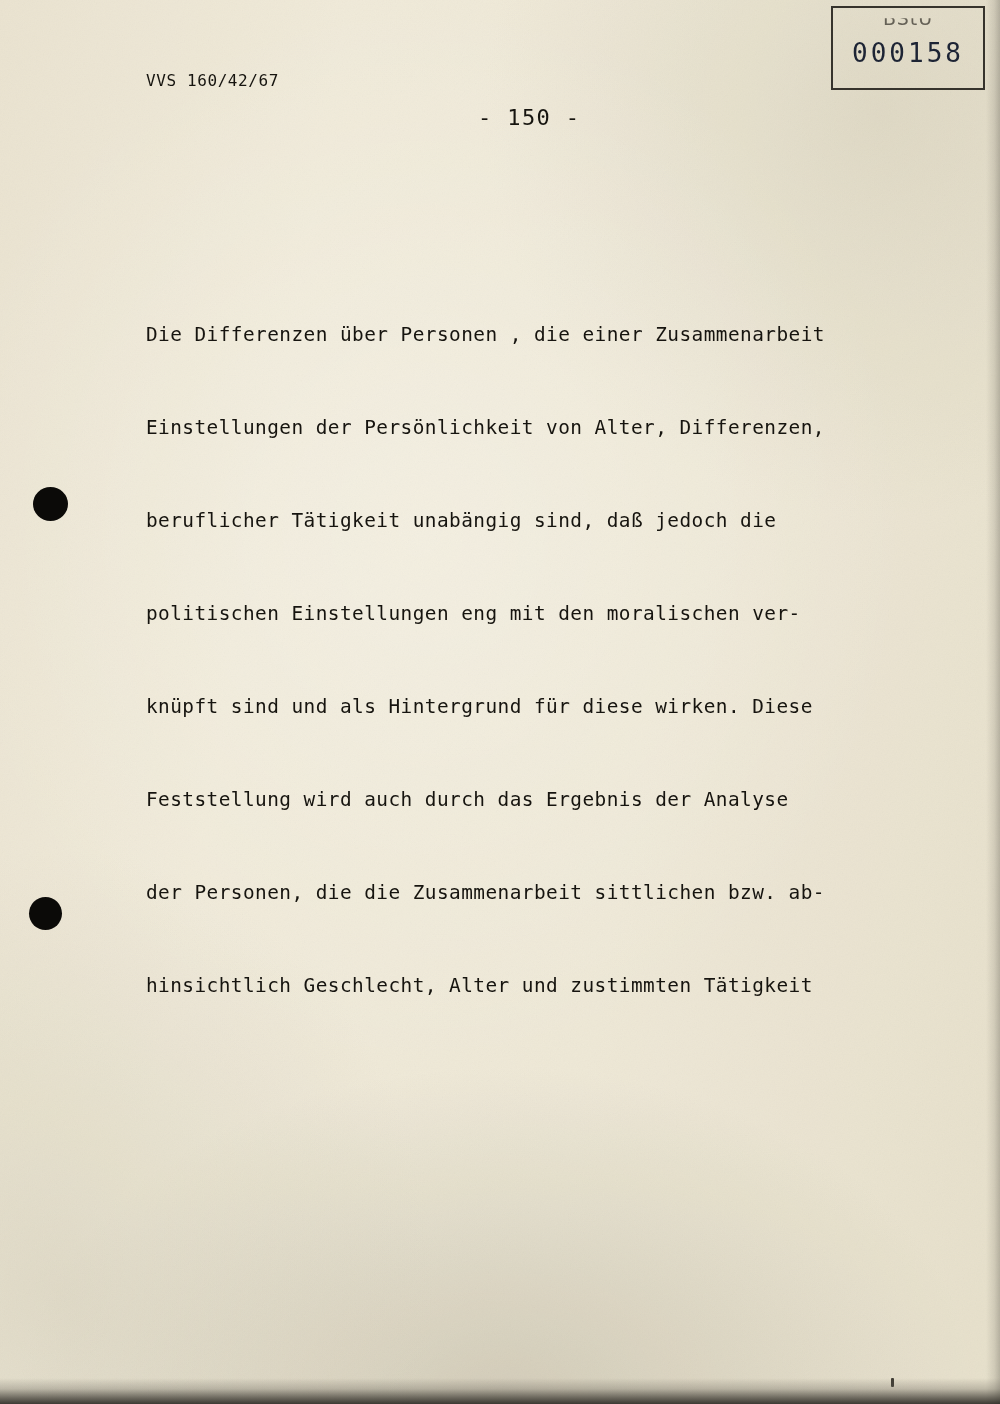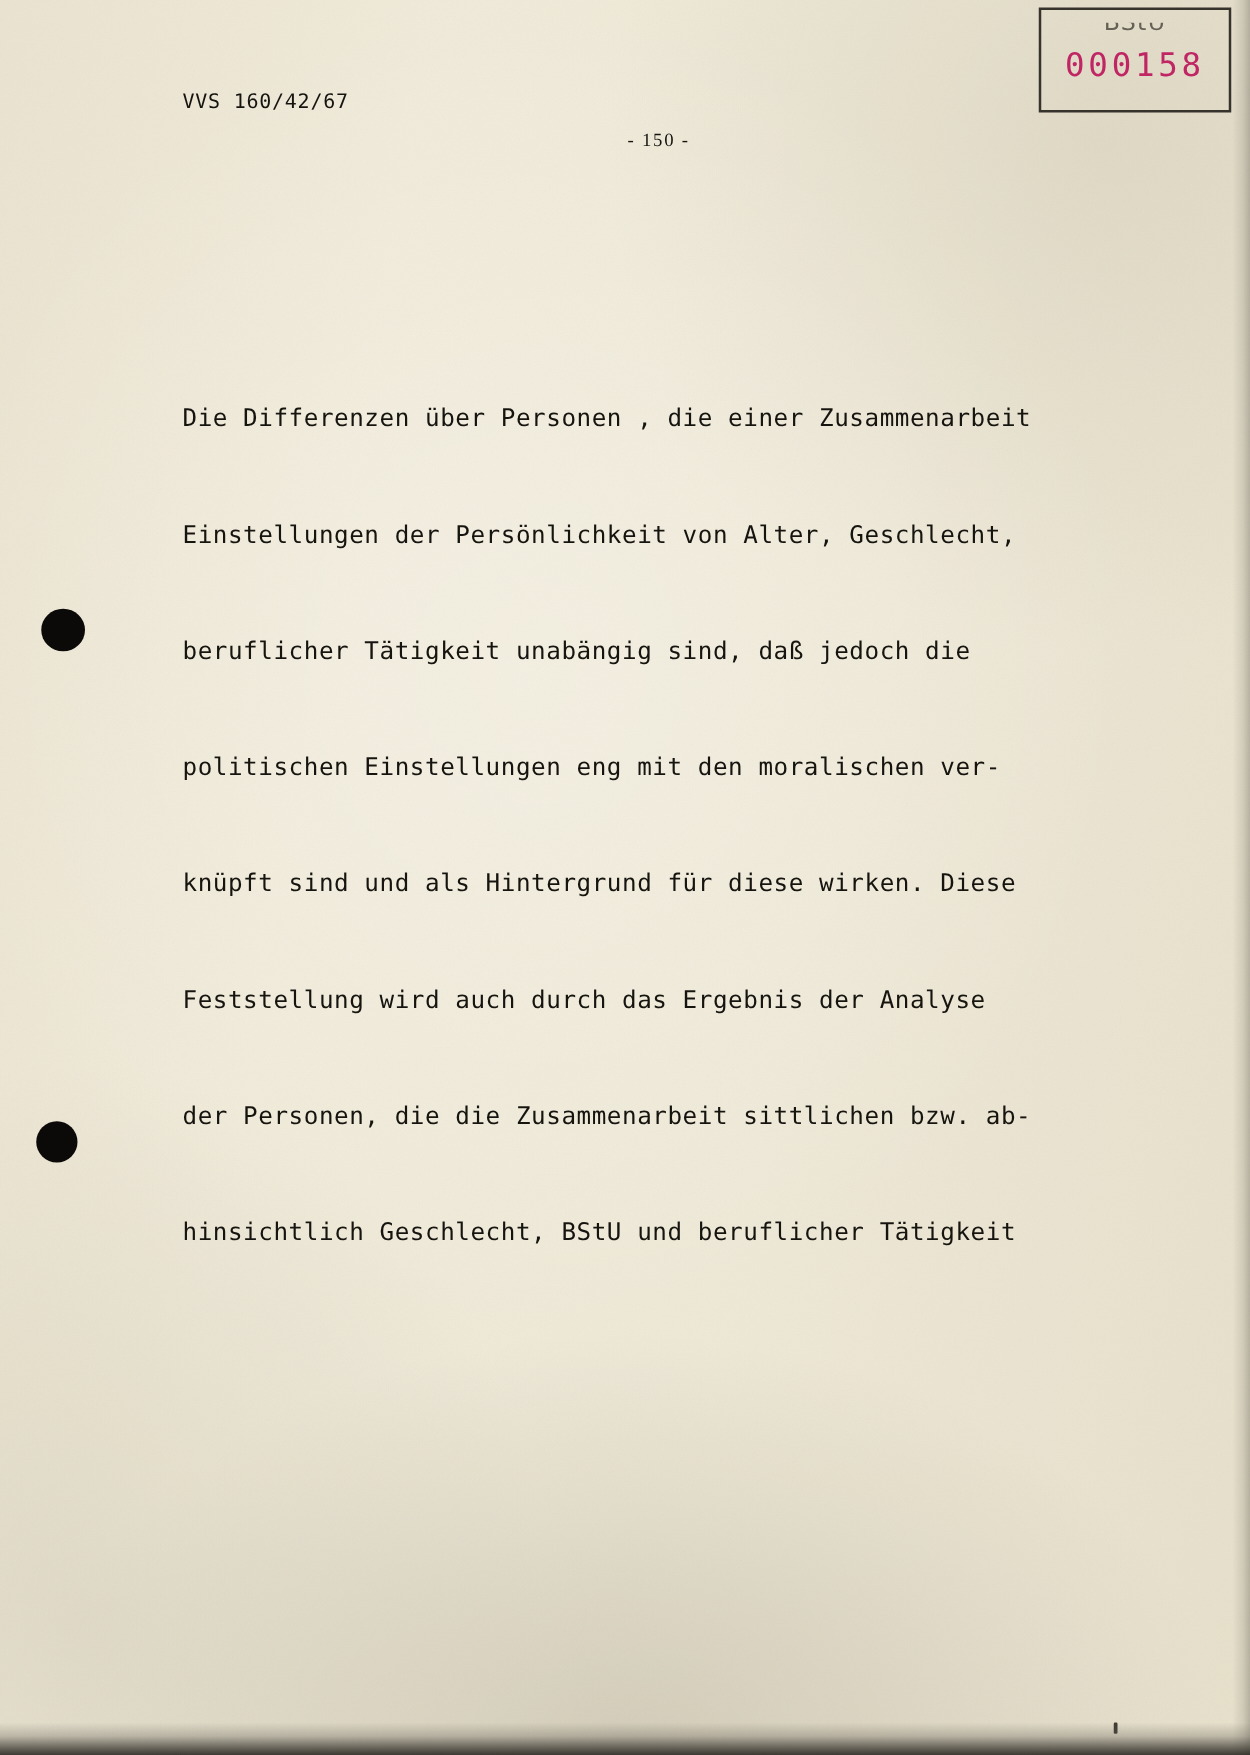--- a/index.html
+++ b/index.html
@@ -81,39 +81,38 @@
     font-family: "DejaVu Sans", "Liberation Sans", sans-serif;
     
     clip-path: inset(42% 0 0 0);
     height: 22px;
   }
   #stamp-box .stamp-number {
     display: block;
     margin-top: 7px;
     font-size: 26px;
     letter-spacing: 3px;
-    color: #be185d;
+    color: #0f172a;
     font-family: "DejaVu Sans Mono", "Liberation Mono", monospace;
   }
 
   
   #doc-ref {
     position: absolute;
     left: 146px;
     top: 71px;
     font-size: 16px;
     letter-spacing: 0.6px;
   }
   #page-number {
     position: absolute;
-    left: 502px;
+    left: 478px;
     top: 105px;
-    font-size: 15px;
+    font-size: 22px;
     letter-spacing: 1.4px;
-    font-family: Liberation Serif, serif;
   }
 
   
   .punch-hole {
     position: absolute;
     border-radius: 50%;
     background: #0b0a08;
   }
   #punch-hole-top   { left: 33px; top: 487px; width: 35px; height: 34px; }
   #punch-hole-bottom{ left: 29px; top: 897px; width: 33px; height: 33px; }
@@ -177,27 +176,27 @@
   <div id="doc-ref">VVS 160/42/67</div>
   <div id="page-number">- 150 -</div>
 
   <div class="punch-hole" id="punch-hole-top"></div>
   <div class="punch-hole" id="punch-hole-bottom"></div>
 
   <div id="body-text">
 
     <div class="para">
       <span class="line">Die Differenzen über Personen , die einer Zusammenarbeit</span>
-      <span class="line">Einstellungen der Persönlichkeit von Alter, Geschlecht,</span>
+      <span class="line">Einstellungen der Persönlichkeit von Alter, Differenzen,</span>
       <span class="line">beruflicher Tätigkeit unabängig sind, daß jedoch die</span>
       <span class="line">politischen Einstellungen eng mit den moralischen ver-</span>
       <span class="line">knüpft sind und als Hintergrund für diese wirken. Diese</span>
       <span class="line">Feststellung wird auch durch das Ergebnis der Analyse</span>
       <span class="line">der Personen, die die Zusammenarbeit sittlichen bzw. ab-</span>
-      <span class="line">hinsichtlich Geschlecht, BStU und beruflicher Tätigkeit</span>
+      <span class="line">hinsichtlich Geschlecht, Alter und zustimmten Tätigkeit</span>
       
       
       
     </div>
 
     
 
     
 
   </div>

